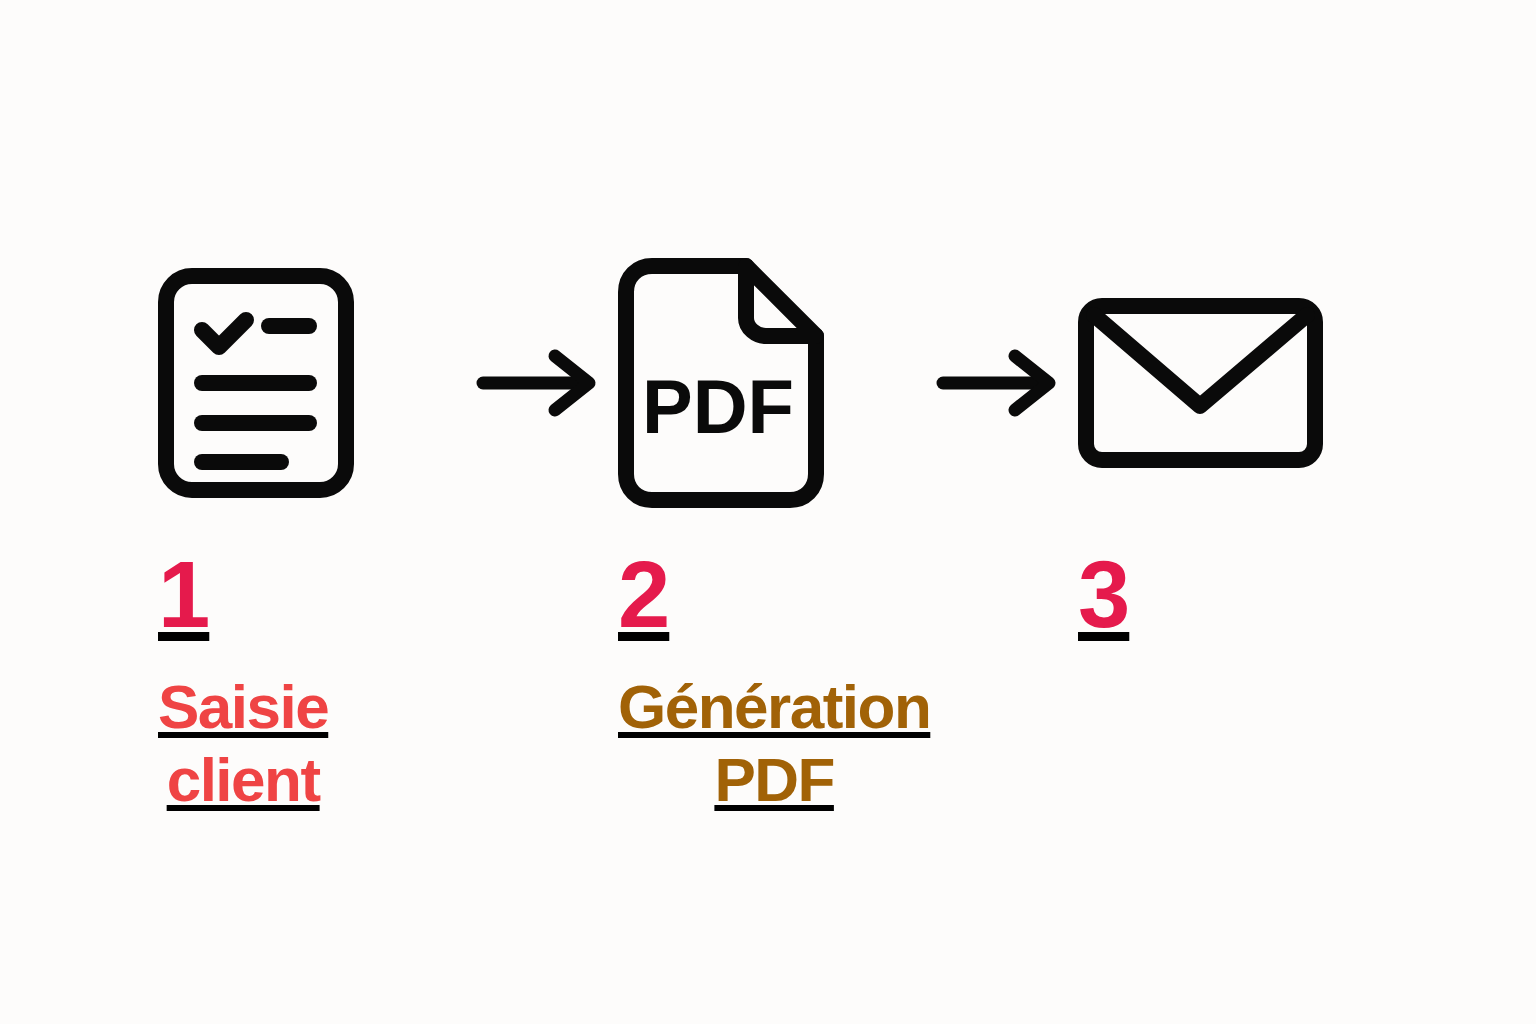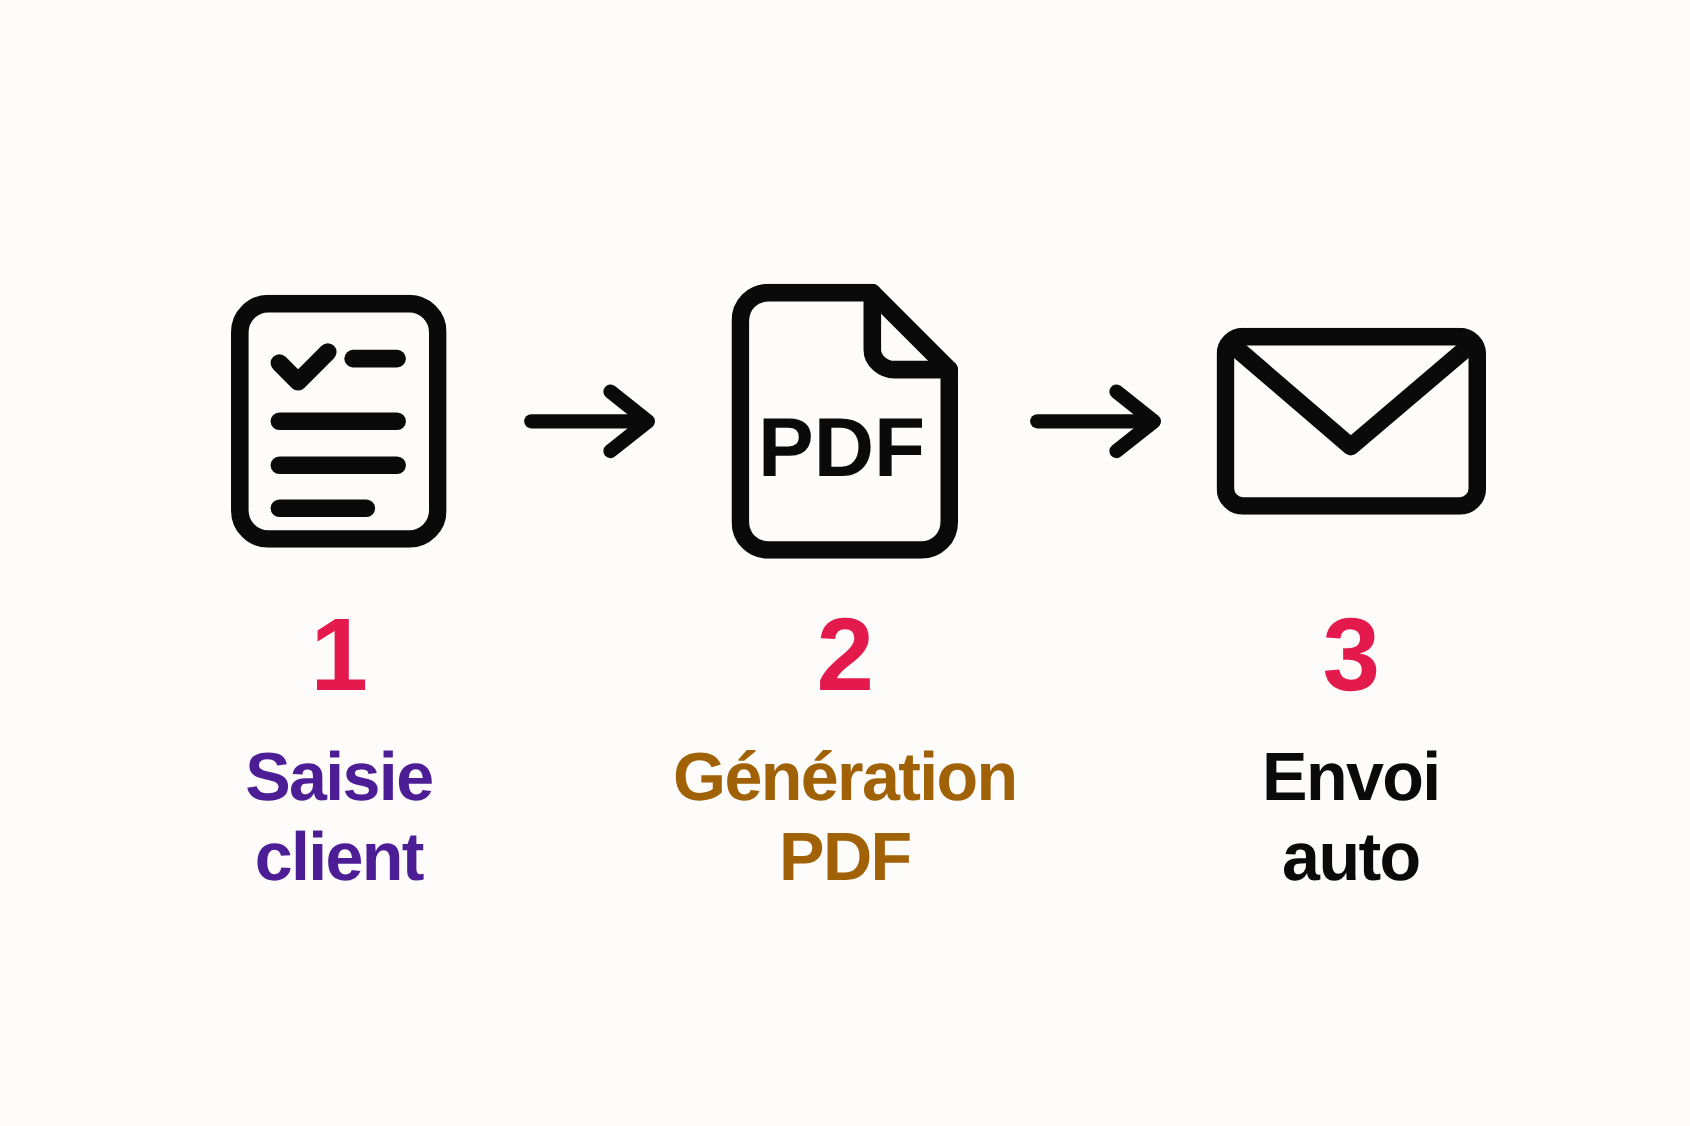--- a/index.html
+++ b/index.html
@@ -34,21 +34,22 @@
     align-items: flex-start;
     justify-content: center;
     padding-top: 258px;
     box-sizing: border-box;
   }
 
   .step {
     width: 300px;
     display: flex;
     flex-direction: column;
-    align-items: center;
+    align-items: flex-start;
+    text-decoration: underline;
   }
 
   .icon-box {
     height: 250px;
     display: flex;
     align-items: center;
     justify-content: center;
   }
 
   .arrow-box {
@@ -98,21 +99,21 @@
 
             <line x1="111" y1="58" x2="151" y2="58" stroke="#0A0A0A" stroke-width="16" stroke-linecap="round"></line>
 
             <line x1="44" y1="115" x2="151" y2="115" stroke="#0A0A0A" stroke-width="16" stroke-linecap="round"></line>
             <line x1="44" y1="155" x2="151" y2="155" stroke="#0A0A0A" stroke-width="16" stroke-linecap="round"></line>
             <line x1="44" y1="194" x2="123" y2="194" stroke="#0A0A0A" stroke-width="16" stroke-linecap="round"></line>
           </svg>
         </span>
       </div>
       <div class="step-number" style="color: rgb(229, 26, 76);">1</div>
-      <div class="step-label" style="color: #4c1d95;">Saisie
+      <div class="step-label" style="color: #ef4444;">Saisie
 client</div>
     </div>
 
     <div class="arrow-box">
       <span>
         <svg width="130" height="80" viewBox="0 0 130 80" fill="none">
           <line x1="10" y1="40" x2="110" y2="40" stroke="#0A0A0A" stroke-width="13" stroke-linecap="round"></line>
           <path d="M82 13 L116 40 L82 67" stroke="#0A0A0A" stroke-width="13" stroke-linecap="round" stroke-linejoin="round" fill="none"></path>
         </svg>
       </span>
@@ -146,18 +147,16 @@
     <div class="step">
       <div class="icon-box">
         <span>
           <svg width="245" height="170" viewBox="0 0 245 170" fill="none">
             <rect x="8" y="8" width="229" height="154" rx="16" ry="16" stroke="#0A0A0A" stroke-width="16" fill="none"></rect>
             <path d="M16 17 L122 108 L229 17" stroke="#0A0A0A" stroke-width="16" stroke-linecap="round" stroke-linejoin="round" fill="none"></path>
           </svg>
         </span>
       </div>
       <div class="step-number" style="color: rgb(229, 26, 76);">3</div>
-      <div class="step-label" style="color: rgb(10, 10, 10);">Envoi
-auto</div>
     </div>
 
   </div>
 </div>
 
 </body></html>

